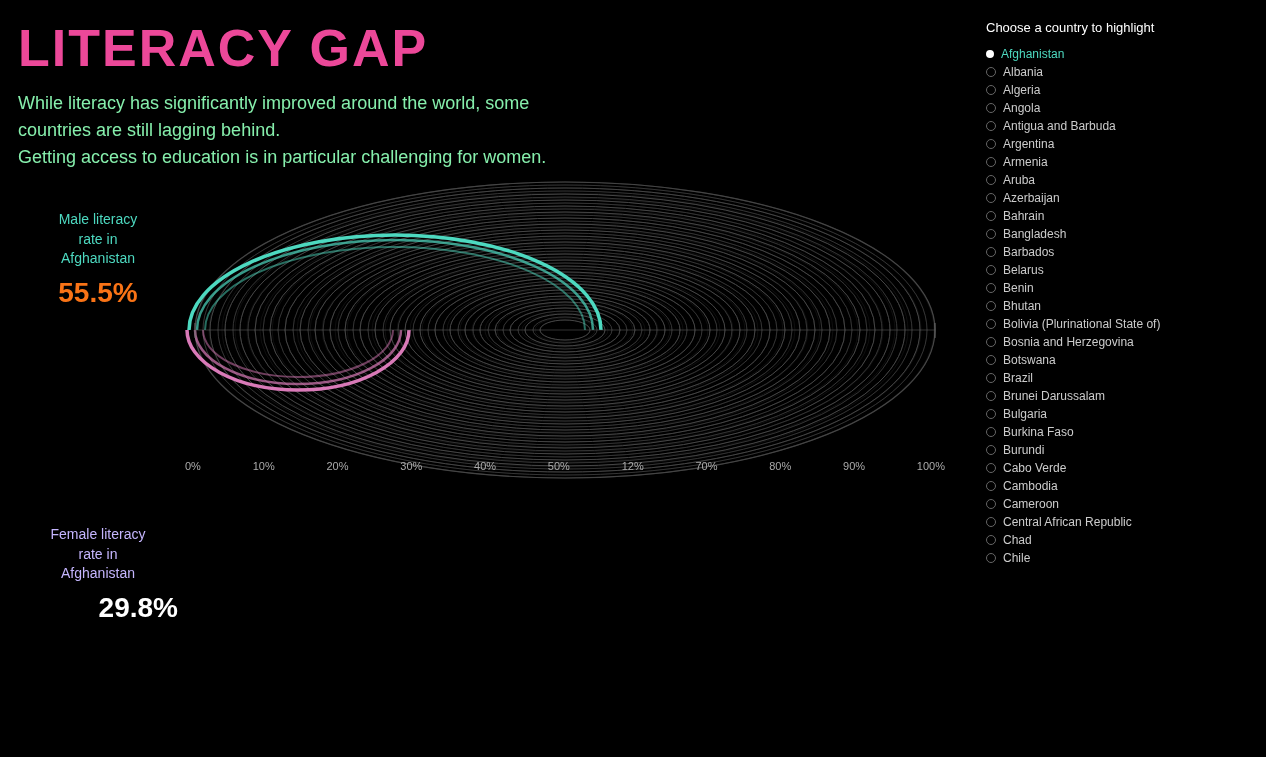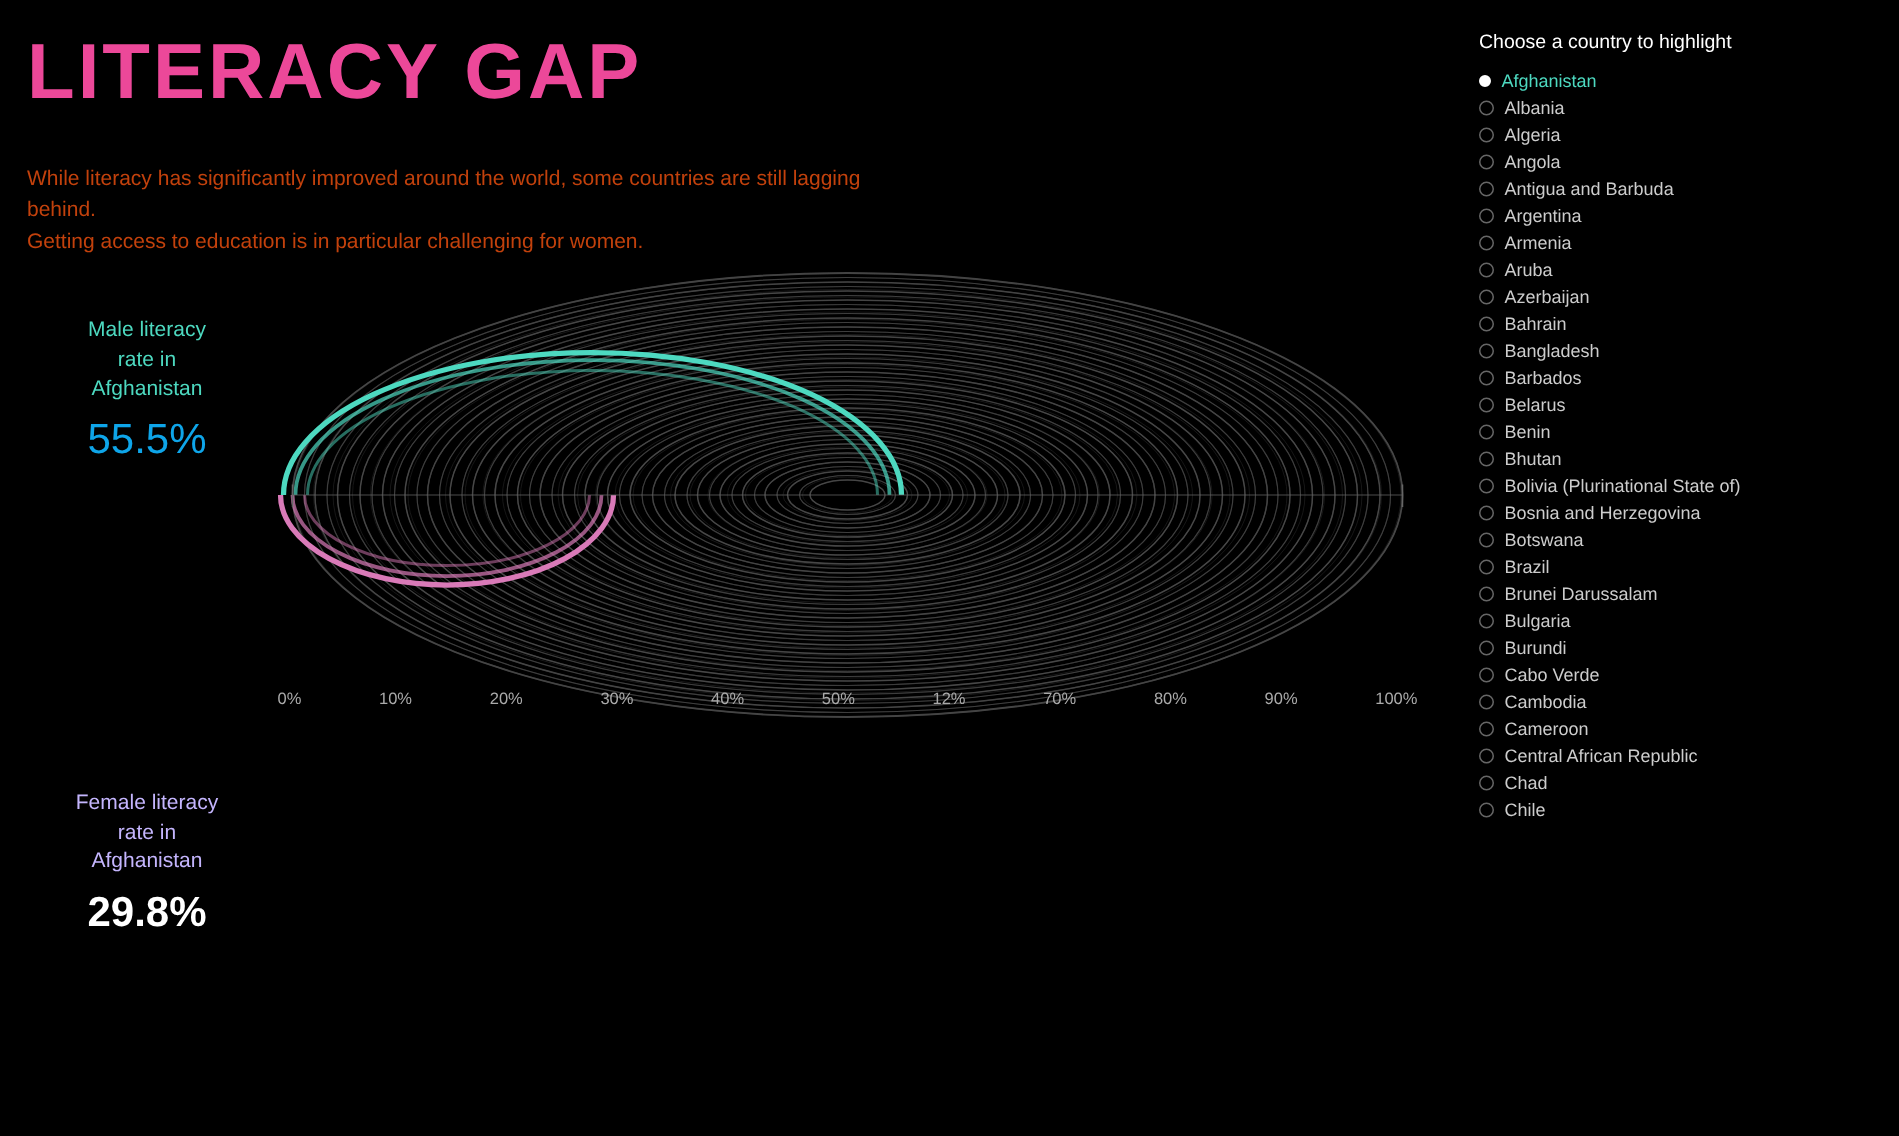--- a/index.html
+++ b/index.html
@@ -19,65 +19,66 @@
       left: 18px;
       font-size: 52px;
       font-weight: 900;
       letter-spacing: 2px;
       color: #ec4899;
       text-align: center;
     }
 
     .subtitle {
       position: absolute;
-      top: 108px;
+      top: 90px;
       left: 18px;
-      font-size: 14px;
-      color: #c2410c;
+      font-size: 18px;
+      color: #86efac;
       max-width: 580px;
       line-height: 1.5;
     }
 
     .male-label {
       position: absolute;
       top: 210px;
       left: 18px;
       text-align: center;
       width: 160px;
     }
     .male-label .label-text {
       color: #4dd9c0;
       font-size: 14px;
       line-height: 1.4;
       text-align: center;
     }
     .male-label .rate {
-      color: #0ea5e9;
+      color: #f97316;
       font-size: 28px;
-      font-weight: 400;
+      font-weight: 700;
       margin-top: 8px;
     }
 
     .female-label {
       position: absolute;
       top: 525px;
       left: 18px;
       text-align: center;
       width: 160px;
     }
     .female-label .label-text {
       color: #c4b5fd;
       font-size: 14px;
       line-height: 1.4;
     }
     .female-label .rate {
       color: #fff;
       font-size: 28px;
       font-weight: 900;
       margin-top: 8px;
+      text-align: right;
     }
 
     .chart-area {
       position: absolute;
       top: 170px;
       left: 185px;
       width: 760px;
       height: 320px;
     }
 
@@ -485,20 +486,24 @@
       <div class="country-item">
         <div class="radio-circle"></div>
         <span class="country-name">Brunei Darussalam</span>
       </div>
       <div class="country-item">
         <div class="radio-circle"></div>
         <span class="country-name">Bulgaria</span>
       </div>
       <div class="country-item">
         <div class="radio-circle"></div>
+        <span class="country-name">Burkina Faso</span>
+      </div>
+      <div class="country-item">
+        <div class="radio-circle"></div>
         <span class="country-name">Burundi</span>
       </div>
       <div class="country-item">
         <div class="radio-circle"></div>
         <span class="country-name">Cabo Verde</span>
       </div>
       <div class="country-item">
         <div class="radio-circle"></div>
         <span class="country-name">Cambodia</span>
       </div>

